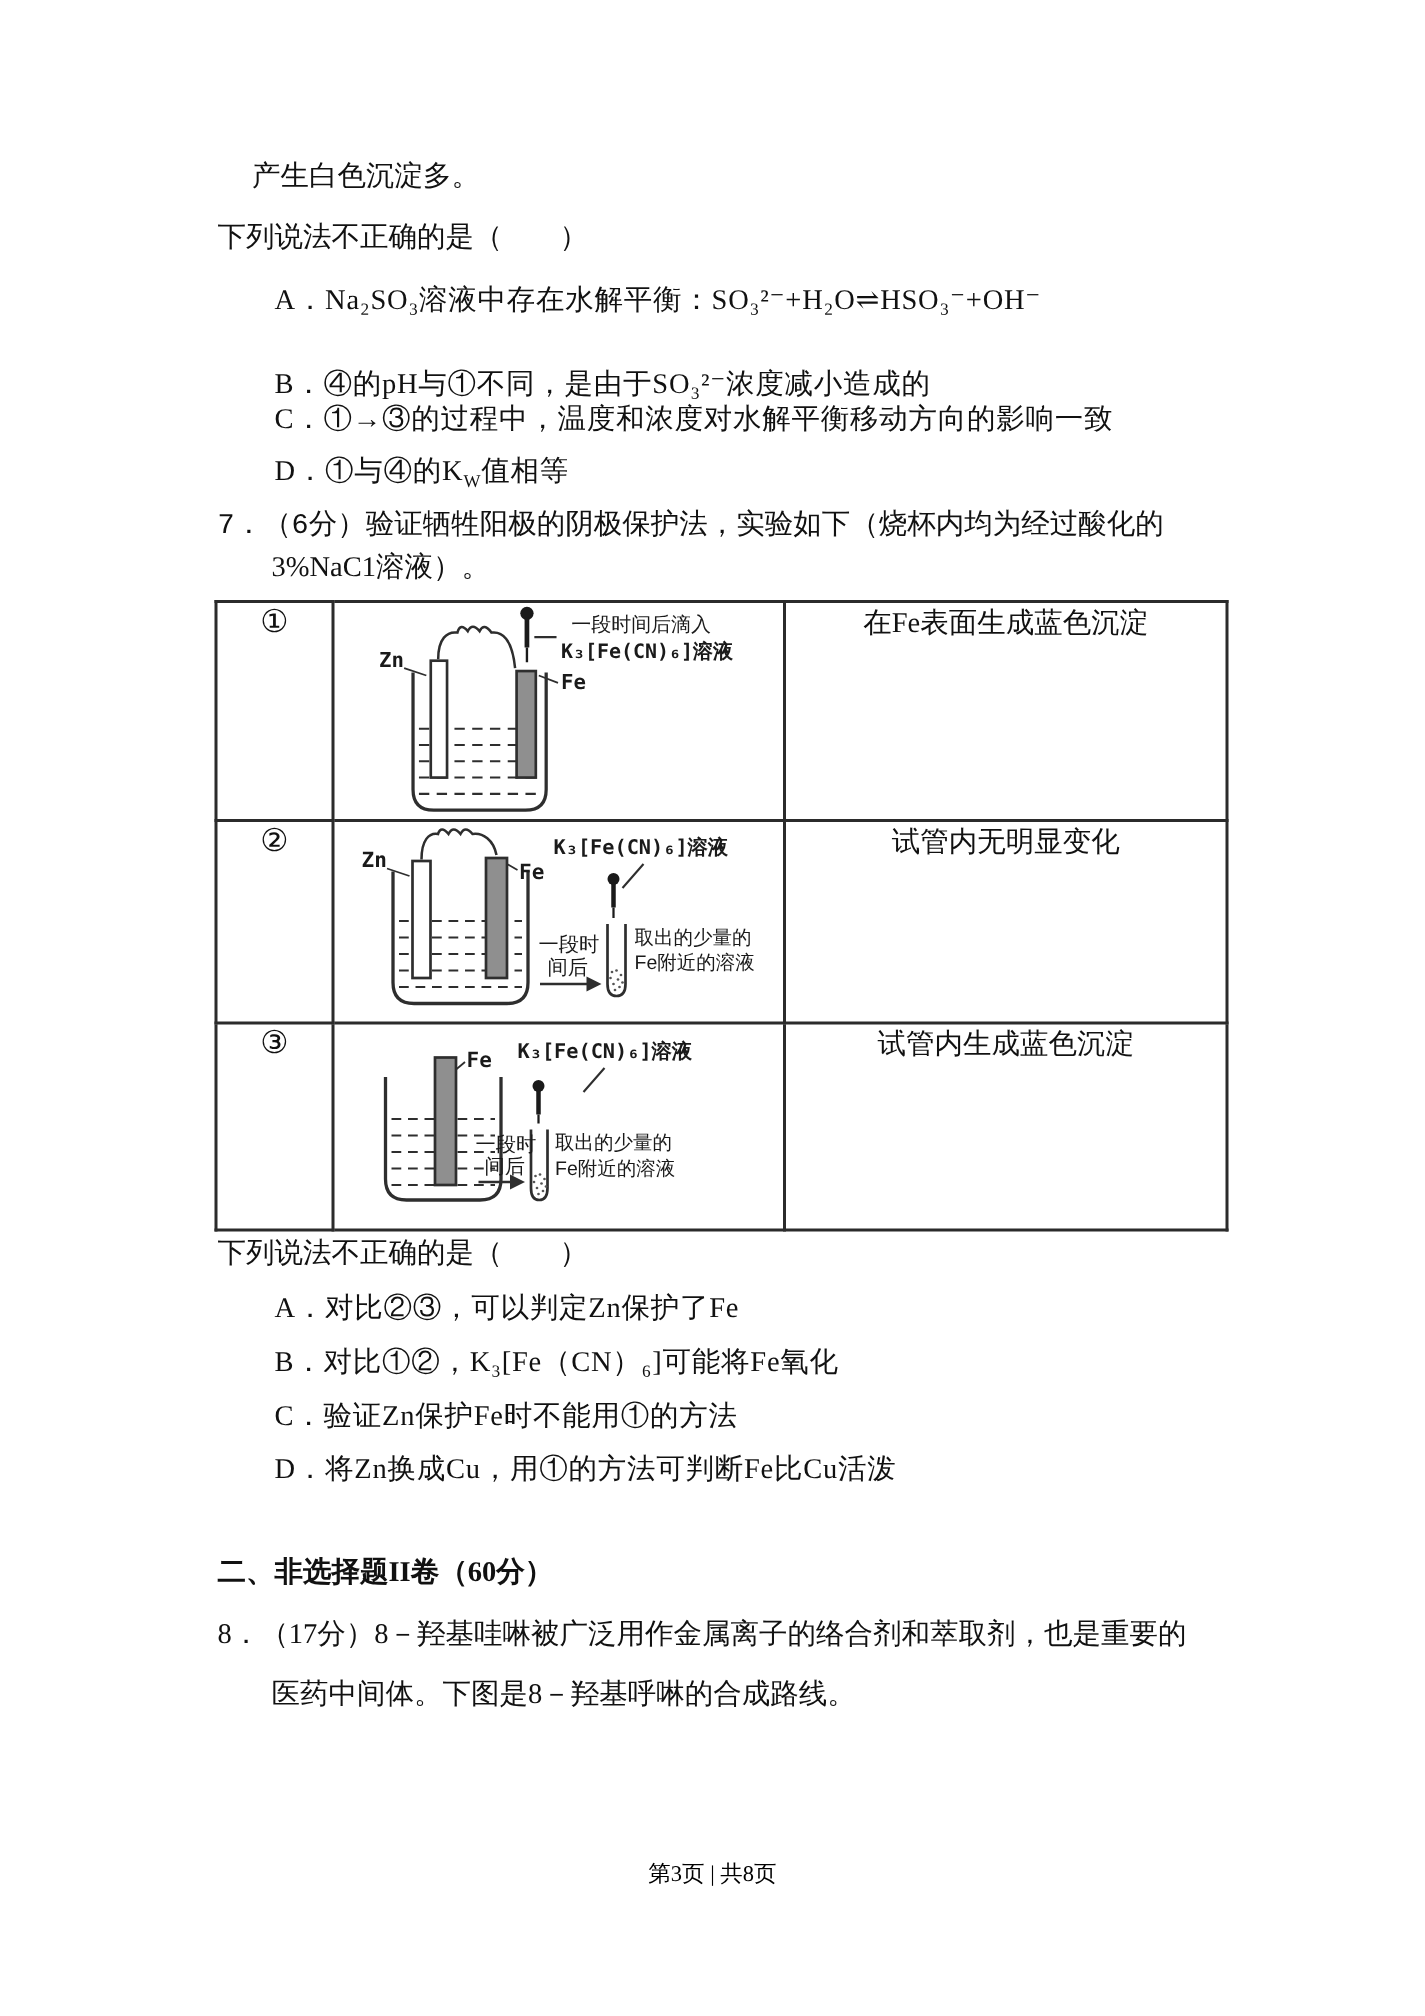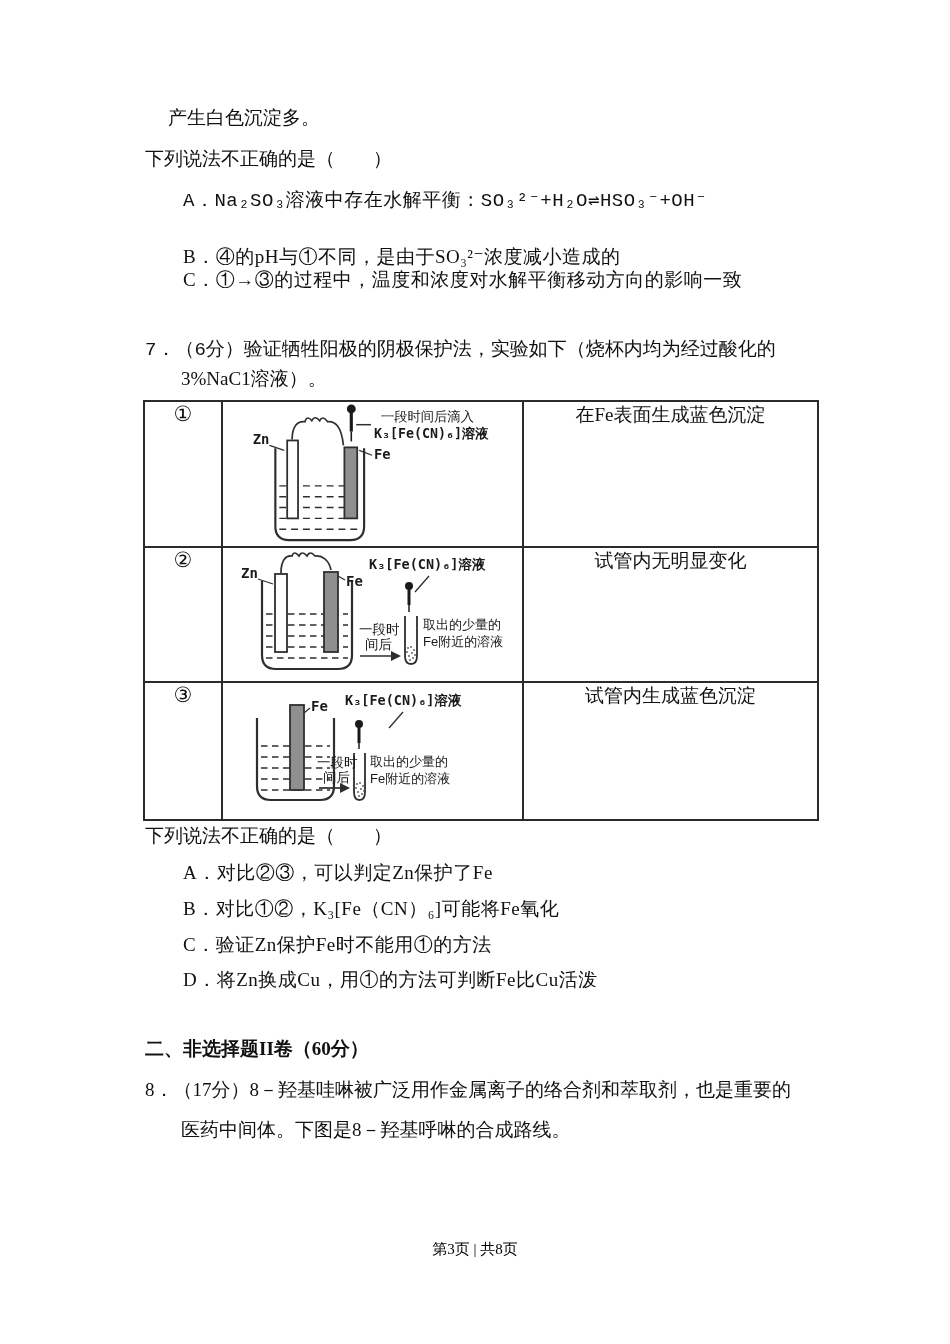--- a/index.html
+++ b/index.html
@@ -37,23 +37,26 @@
 </style>
 </head>
 <body>
 
 <div class="page">
 
   <div class="line" style="left:168px; top:106px;">产生白色沉淀多。</div>
 
   <div class="line" style="left:145px; top:147px;">下列说法不正确的是（　　）</div>
 
-  <div class="line opt" style="left:183px; top:189px;font-family:Liberation Mono, monospace;">A．Na₂SO₃溶液中存在水解平衡：SO₃²⁻+H₂O⇌HSO₃⁻+OH⁻</div>
+  <div class="line opt" style="left:183px; top:189px;">A．Na₂SO₃溶液中存在水解平衡：SO₃²⁻+H₂O⇌HSO₃⁻+OH⁻</div>
   <div class="line opt" style="left:183px; top:229px;margin-top:16px;">B．④的pH与①不同，是由于SO₃²⁻浓度减小造成的</div>
   <div class="line opt" style="left:183px; top:268px;">C．①→③的过程中，温度和浓度对水解平衡移动方向的影响一致</div>
+  <div class="line opt" style="left:183px; top:303px;">
+    <span>D．①与④的K</span><sub class="kw">W</sub><span>值相等</span>
+  </div>
 
   <div class="line" style="left:145px; top:338px;font-family:Liberation Mono, monospace;">7．（6分）验证牺牲阳极的阴极保护法，实验如下（烧杯内均为经过酸化的</div>
   <div class="line" style="left:181px; top:367px;">3%NaC1溶液）。</div>
 
   <table class="exp">
     <colgroup>
         <col style="width:78px">
         <col style="width:299px">
         <col style="width:295px">
       </colgroup>

